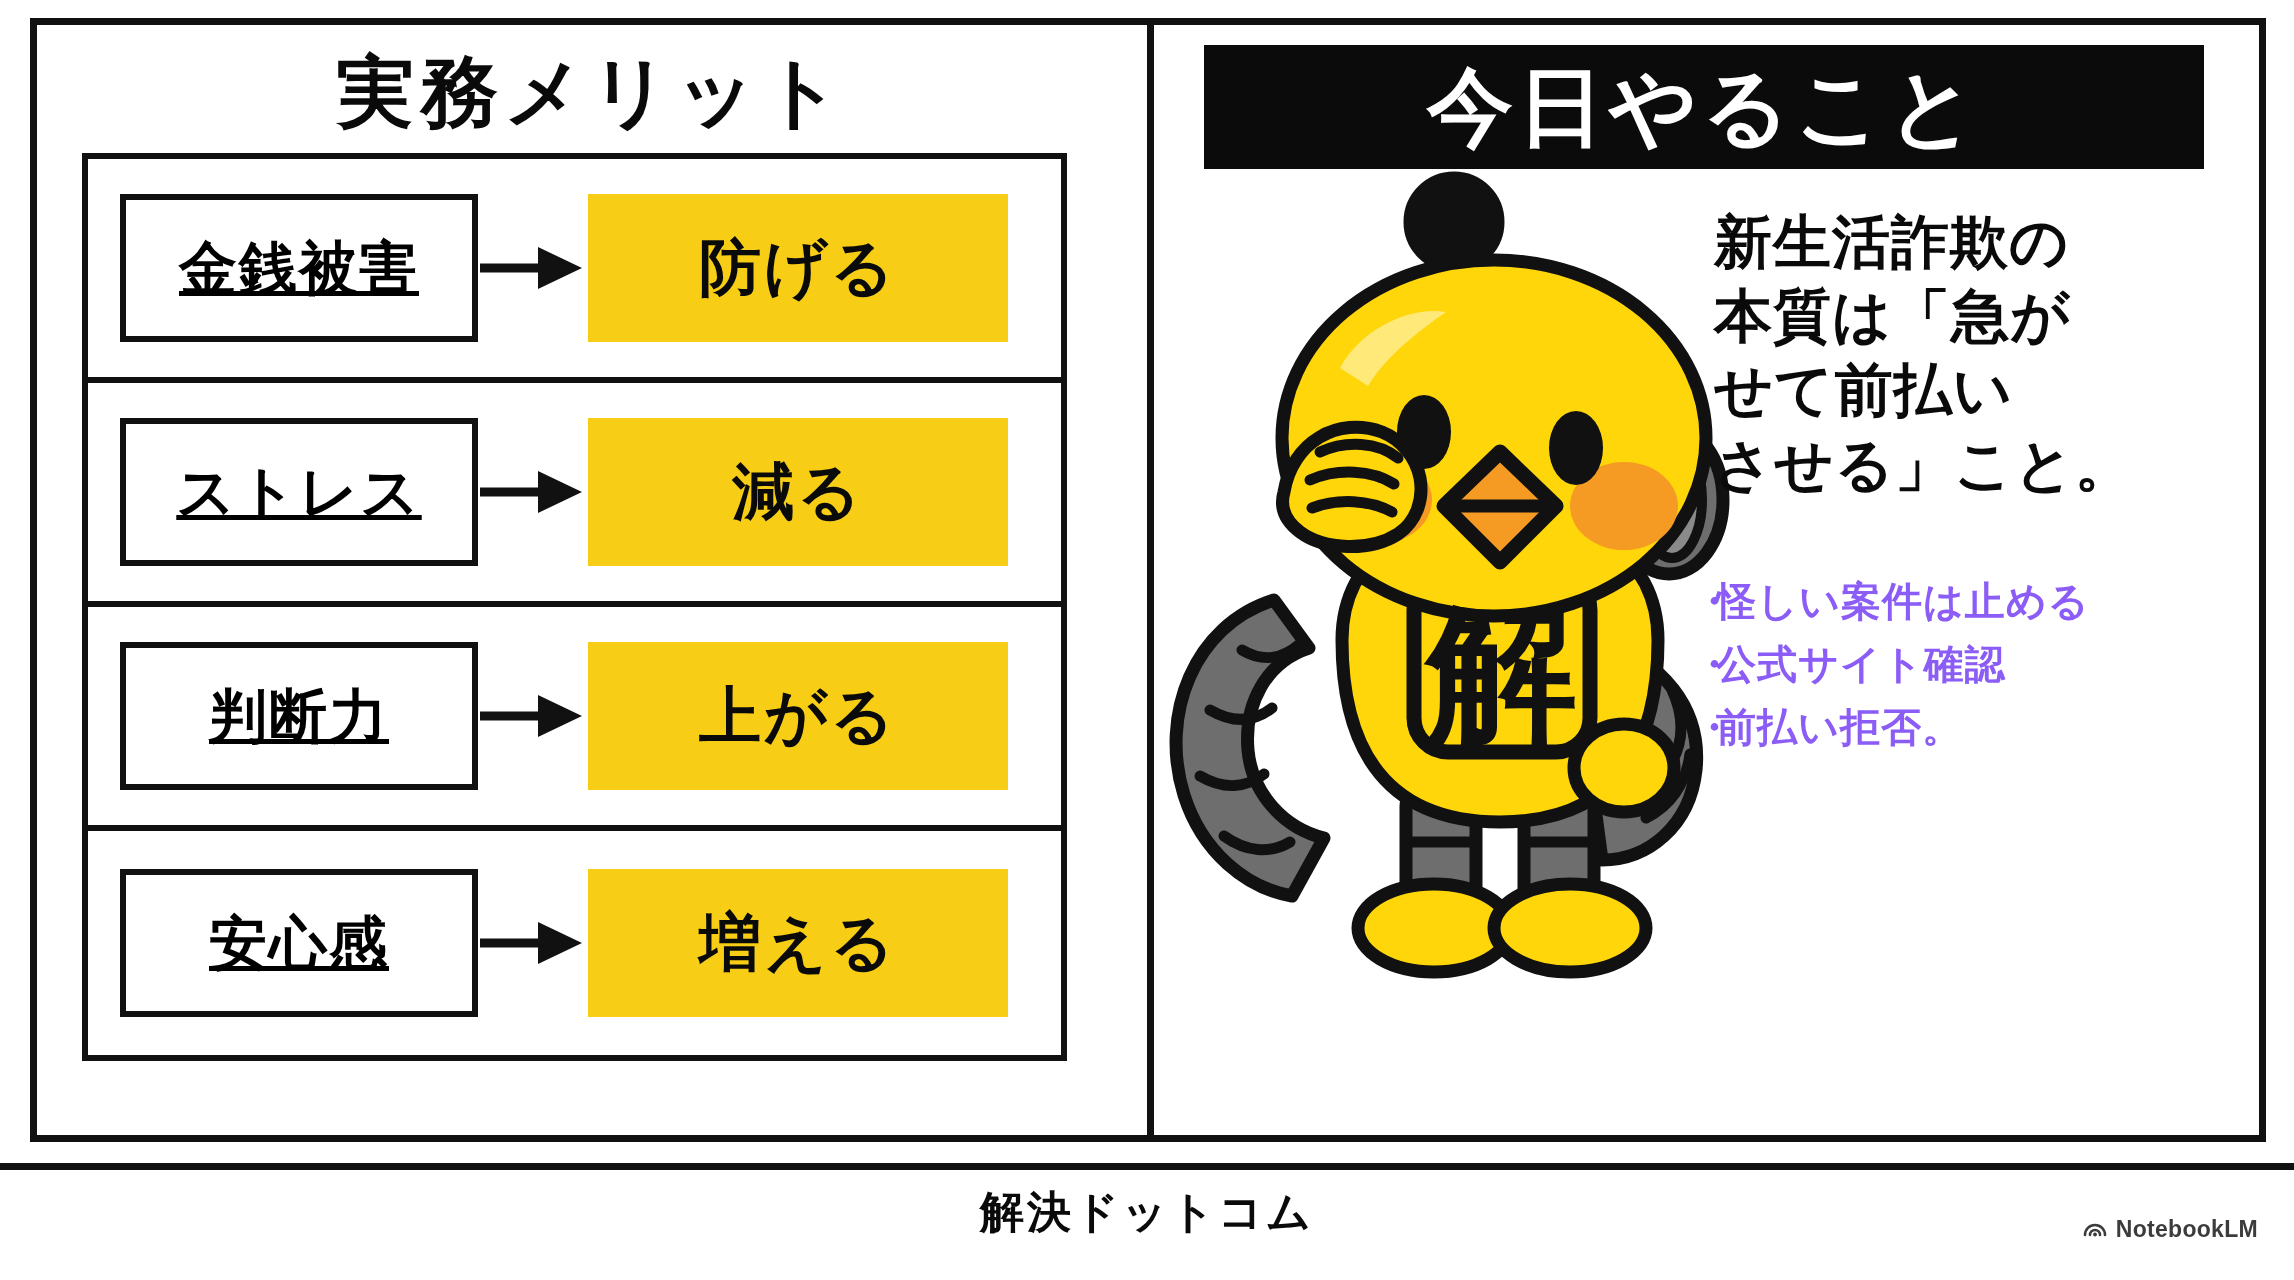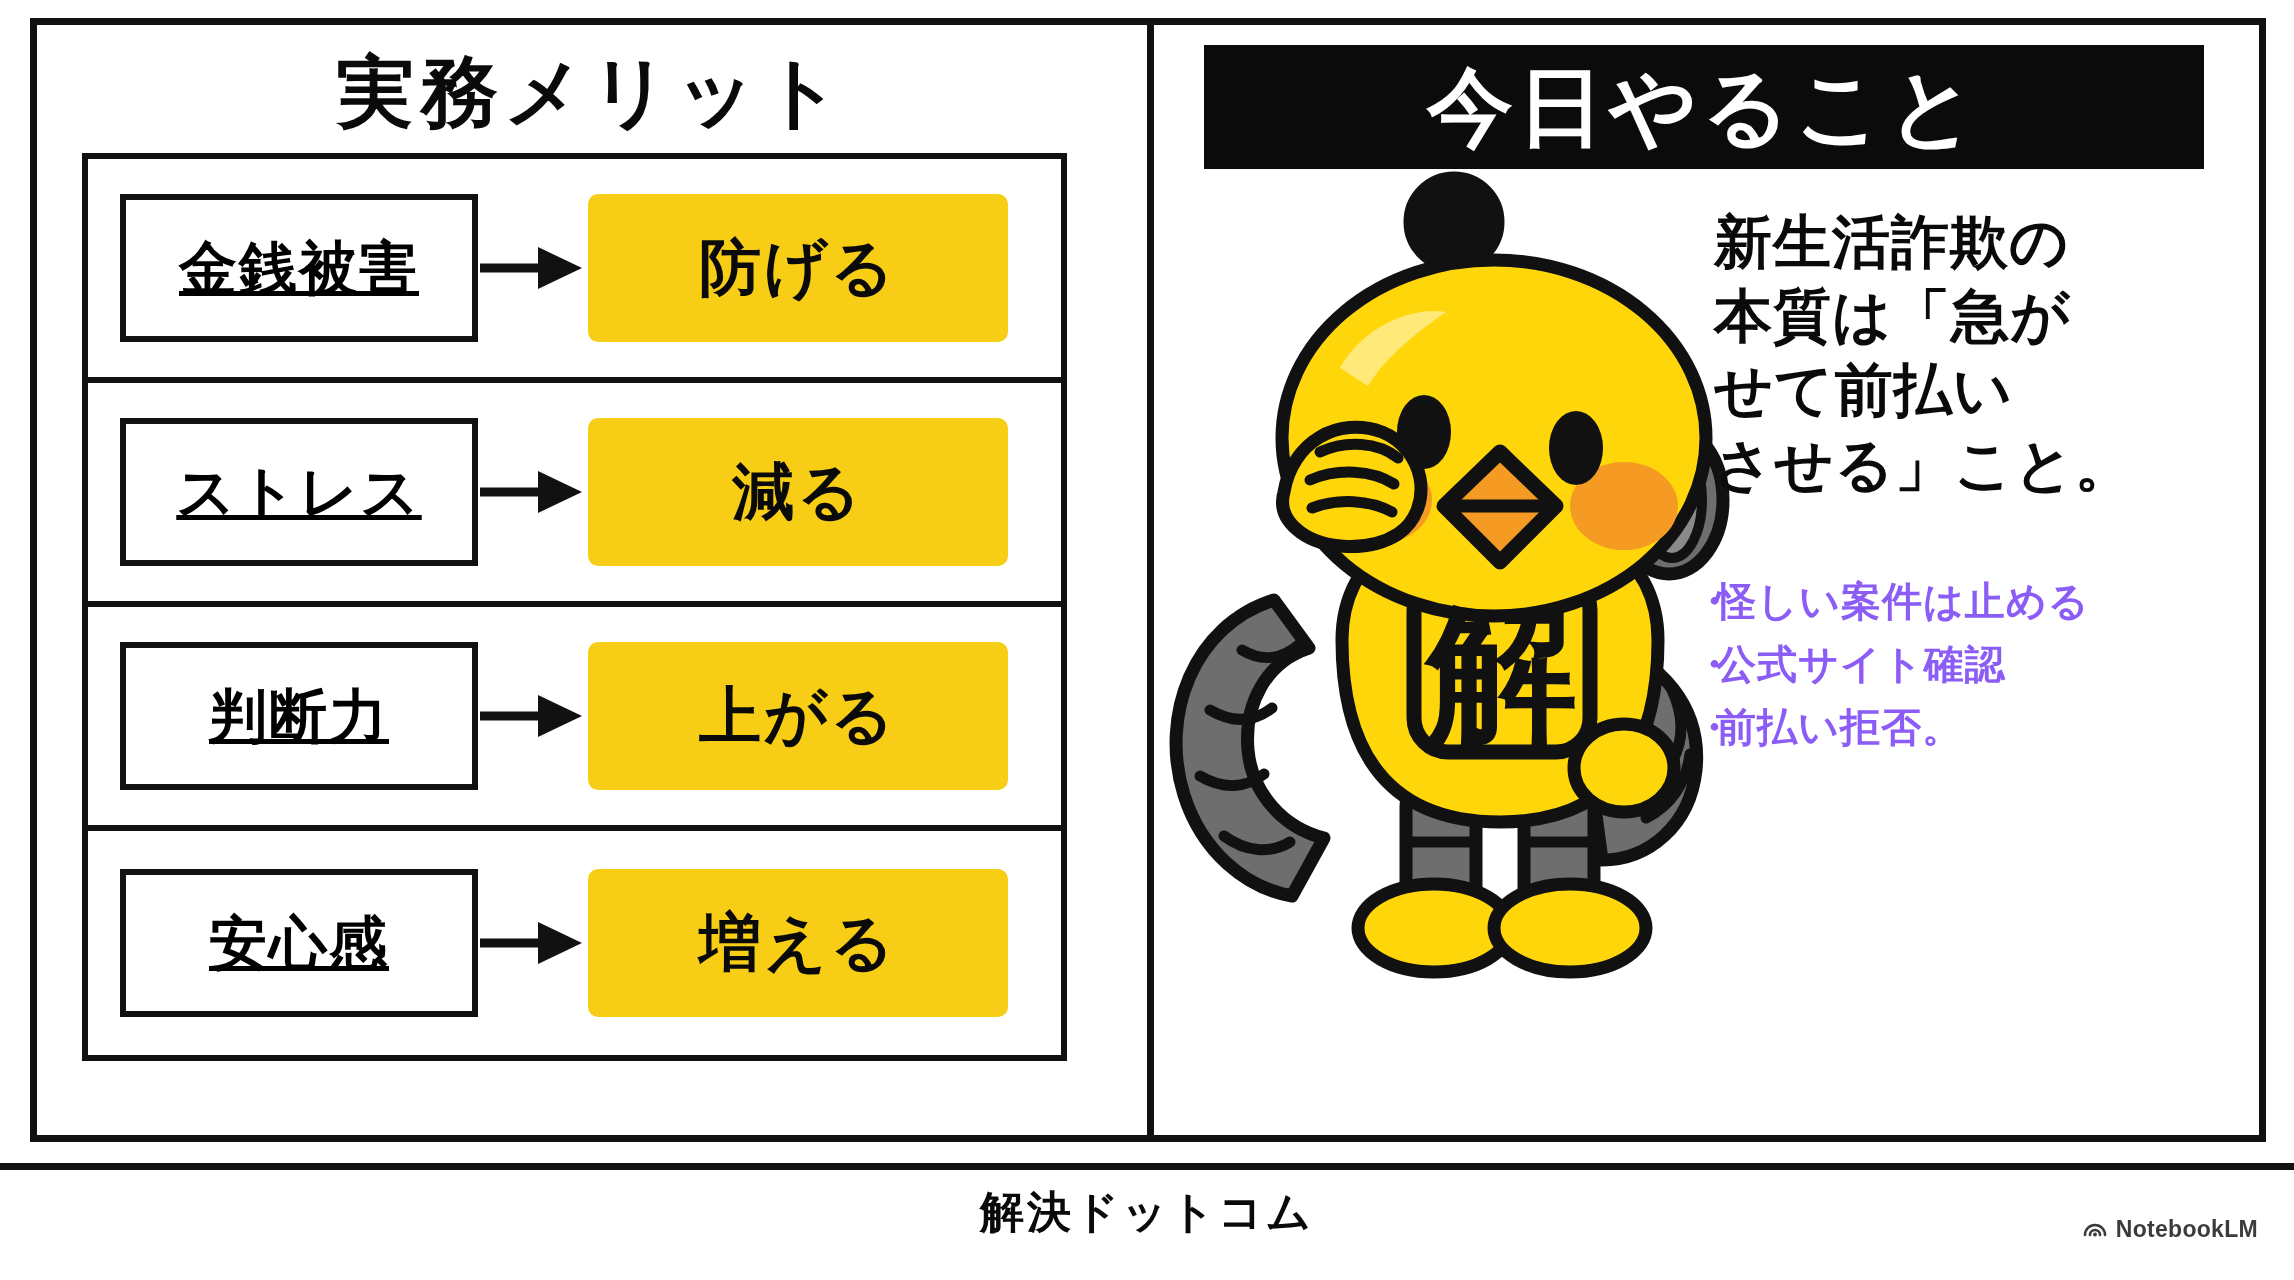--- a/index.html
+++ b/index.html
@@ -59,21 +59,21 @@
   .arrow .head{
     position:absolute;left:58px;top:50%;transform:translateY(-50%);
     width:0;height:0;border-top:21px solid transparent;border-bottom:21px solid transparent;
     border-left:44px solid #111;
   }
   .cell-value{
     position:absolute;left:500px;top:50%;transform:translateY(-50%);
     width:420px;height:148px;background:#F7CE15;
     display:flex;align-items:center;justify-content:center;
     font-size:62px;font-weight:700;letter-spacing:3px;line-height:1;
-    white-space:nowrap;color:#0a0a0a;border-radius:10px;
+    white-space:nowrap;color:#0a0a0a;
   }
 
   
   .right{
     position:absolute;left:1154px;top:25px;width:1112px;height:1110px;
   }
   .right-banner{
     position:absolute;left:50px;top:20px;width:1000px;height:124px;
     background:#0b0b0b;
     display:flex;align-items:center;justify-content:center;

